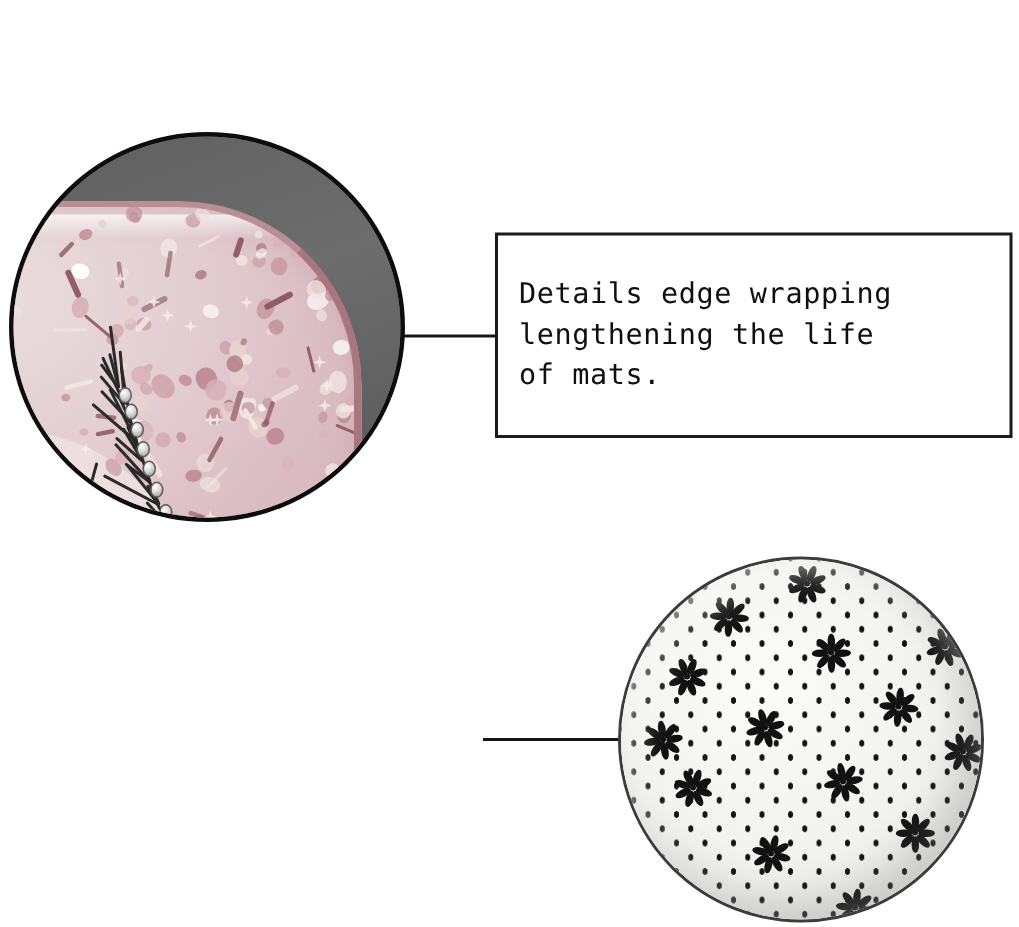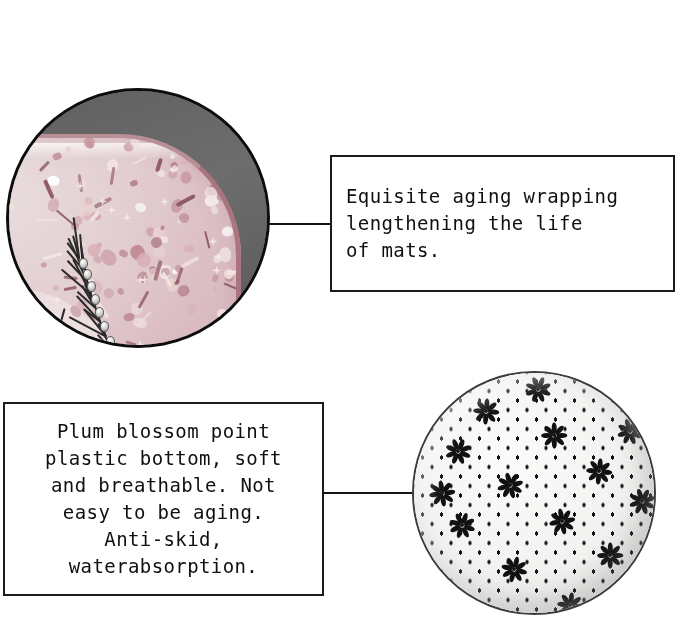--- a/index.html
+++ b/index.html
@@ -417,33 +417,25 @@
         <span class="pm-lash" style="left: 50px; top: 272px; width: 37px; transform: rotate(-78.5357deg);"></span>
         <span class="pm-lash" style="left: 44px; top: 258px; width: 30px; transform: rotate(-113.844deg);"></span>
         <span class="pm-lash" style="left: 44px; top: 258px; width: 19px; transform: rotate(-90.7136deg);"></span>
         <span class="pm-lash" style="left: 44px; top: 258px; width: 43px; transform: rotate(-74.5692deg);"></span>
       </div>
   </div>
 
   <div class="connector" id="connector-top"></div>
 
   <div class="callout" id="callout-top">
-    <p>Equisite aging wrapping
+    <p>Details edge wrapping
 lengthening the life
 of mats.</p>
   </div>
 
-  <div class="callout" id="callout-bottom">
-    <p>Plum blossom point
-plastic bottom, soft
-and breathable. Not
-easy to be aging.
-Anti-skid,
-waterabsorption.</p>
-  </div>
 
   <div class="connector" id="connector-bottom"></div>
 
   <div id="photo-plastic-bottom">
     <div class="pb-surface"></div>
     <div class="pb-dots"></div>
     <div id="blossom-layer">
         <span class="blossom" style="left: 72px; top: 38px;">
           <i style="transform: rotate(2.83515deg) translate(0px, -7.5px);"></i>
           <i style="transform: rotate(47.8352deg) translate(0px, -7.5px);"></i>

